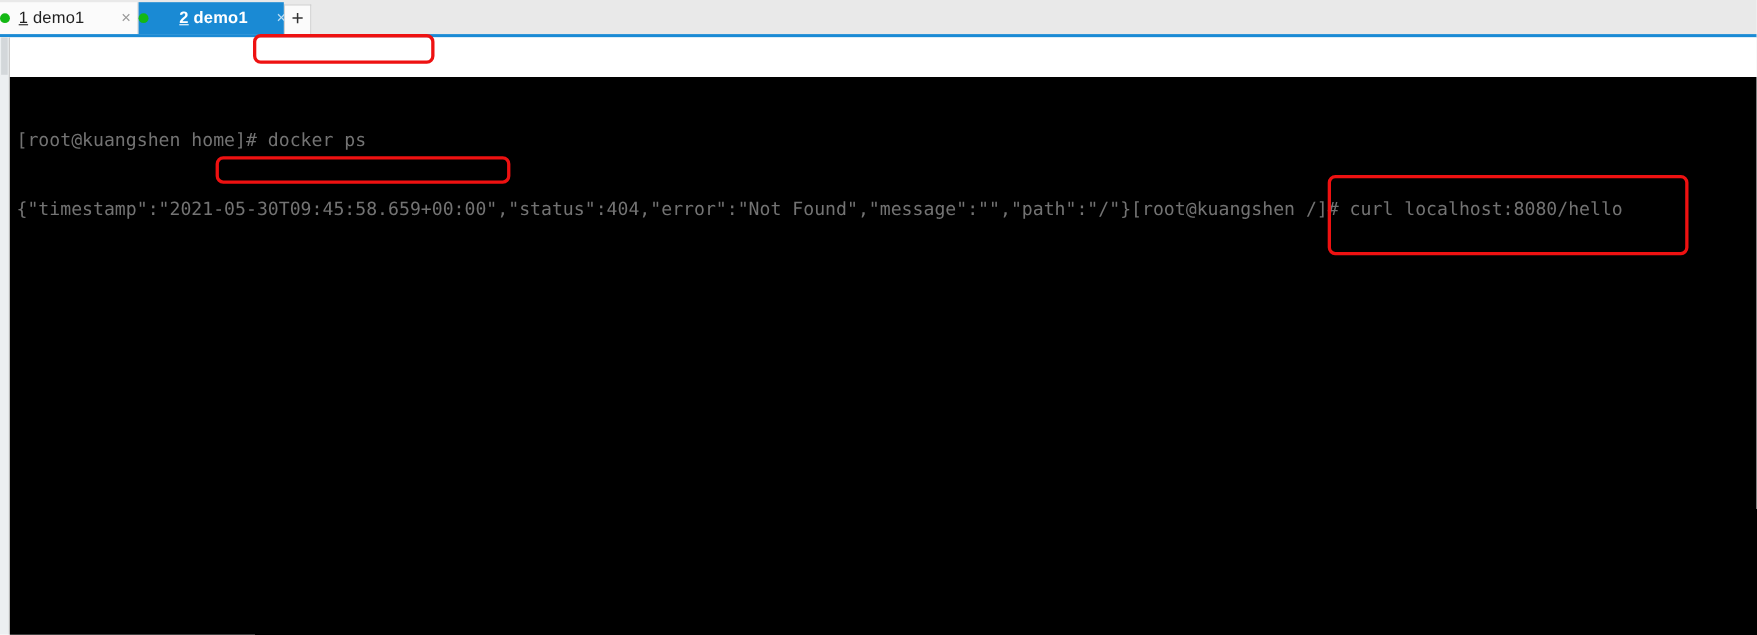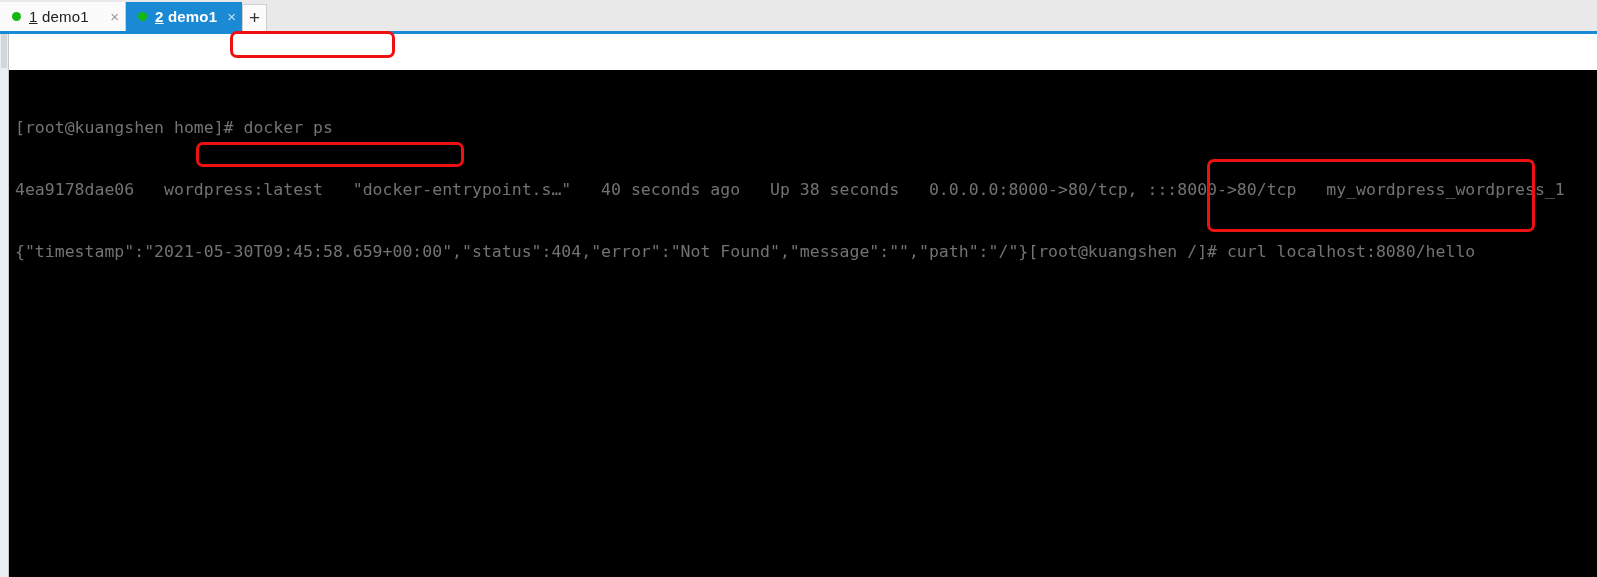--- a/index.html
+++ b/index.html
@@ -30,36 +30,37 @@
     background: #e9e9e9;
     display: flex;
     align-items: flex-end;
   }
   .tab {
     position: relative;
     height: 29px;
     box-sizing: border-box;
     display: flex;
     align-items: center;
-    padding: 0 6px 0 12px;
+    padding: 0 6px 0 0;
     font-size: 15px;
     cursor: default;
     user-select: none;
   }
   .tab.inactive {
     background: #fbfbfb;
     color: #222222;
     border-right: 1px solid #cfcfcf;
     width: 126px;
   }
   .tab.active {
     background: #1a8ad4;
     color: #ffffff;
     font-weight: bold;
-    width: 116px;
+    width: 132px;
+    gap: 20px;
   }
   .tab .dot {
     width: 9px;
     height: 9px;
     border-radius: 50%;
     background: #14b814;
     margin-right: 8px;
     flex: 0 0 auto;
   }
   .tab .label {
@@ -195,21 +196,20 @@
   <div class="tabs-underline"></div>
 
   <div class="term-wrap">
 
     <div class="gutter">
       <div class="thumb"></div>
     </div>
 
     <div class="screen">
       <div class="line">[root@kuangshen home]# docker ps</div>
-      <div class="line">4ea9178dae06   wordpress:latest   "docker-entrypoint.s…"   40 seconds ago   Up 38 seconds   0.0.0.0:8000-&gt;80/tcp, :::8000-&gt;80/tcp   my_wordpress_wordpress_1</div>
       <div class="line">{"timestamp":"2021-05-30T09:45:58.659+00:00","status":404,"error":"Not Found","message":"","path":"/"}[root@kuangshen /]# curl localhost:8080/hello</div>
     </div>
   </div>
 
   <div class="annot" id="annot-docker-ps"></div>
   <div class="annot" id="annot-curl-8080"></div>
   <div class="annot" id="annot-curl-hello"></div>
 
 </div>
 

